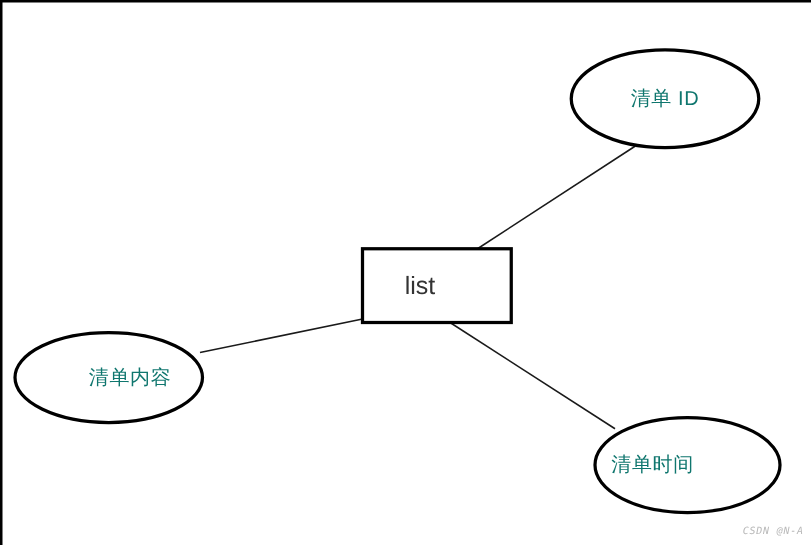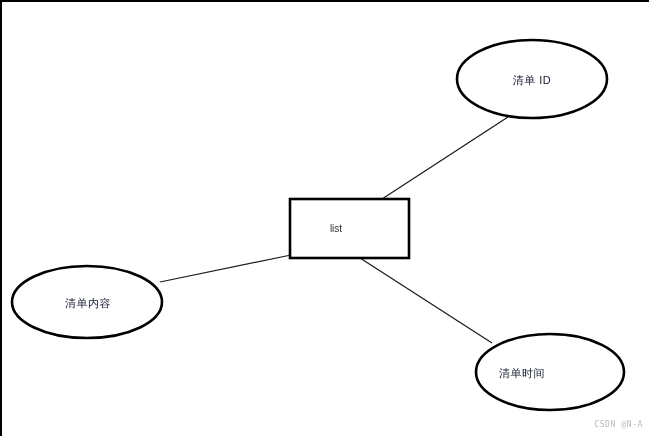--- a/index.html
+++ b/index.html
@@ -39,39 +39,40 @@
   }
   .er-edge-line {
     stroke: #1a1a1a;
     stroke-width: 1.25;
     fill: none;
   }
   .node-label {
     position: absolute;
     transform: translate(-50%, -50%);
     white-space: nowrap;
-    color: #0f172a;
-    font-size: 11px;
+    color: #0f766e;
+    font-size: 16px;
     letter-spacing: 0.5px;
     line-height: 1;
     pointer-events: none;
   }
   .node-label.entity-label {
-    font-size: 10px;
+    font-size: 20px;
     letter-spacing: 0px;
     color: #333333;
   }
   .watermark {
     position: absolute;
     right: 6px;
     bottom: 7px;
     font-size: 8px;
     color: #b9b9b9;
     letter-spacing: 0.6px;
     font-family: "DejaVu Sans Mono", monospace;
+    font-style: italic;
   }
 </style>
 </head>
 <body>
 
 <div id="canvas">
 
   <svg id="diagram-svg" viewBox="0 0 649 436">
 
     <line class="er-edge-line" x1="380" y1="197" x2="506" y2="115"></line>
@@ -80,21 +81,21 @@
 
     <ellipse class="er-ellipse-shape" cx="530" cy="77" rx="75" ry="39"></ellipse>
     <ellipse class="er-ellipse-shape" cx="85" cy="300" rx="75" ry="36"></ellipse>
     <ellipse class="er-ellipse-shape" cx="548" cy="370" rx="74" ry="38"></ellipse>
 
     <rect class="er-rect-shape" x="288" y="197" width="119" height="59"></rect>
   </svg>
 
   <div class="node-label" style="left:530px; top:78px;">清单 ID</div>
 
-  <div class="node-label" style="left:86px; top:301px;">清单内容</div>
+  <div class="node-label" style="left:102px; top:301px;">清单内容</div>
 
   <div class="node-label" style="left:520px; top:371px;">清单时间</div>
 
   <div class="node-label entity-label" style="left:334px; top:227px;">list</div>
 
   <div class="watermark">CSDN @N-A</div>
 
 </div>
 
 </body></html>

